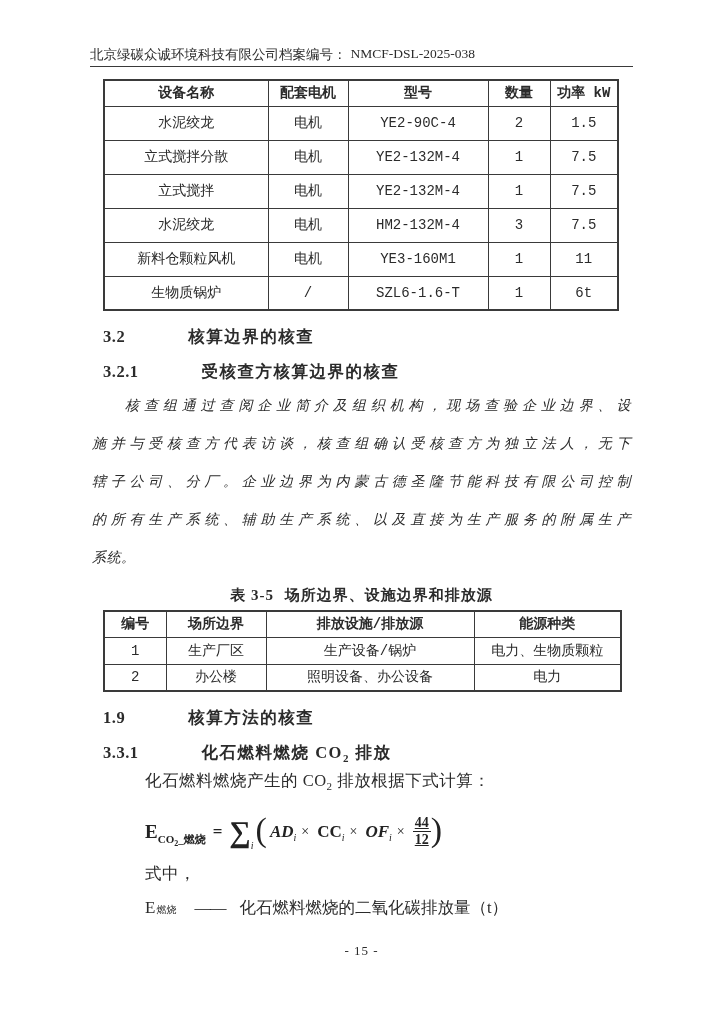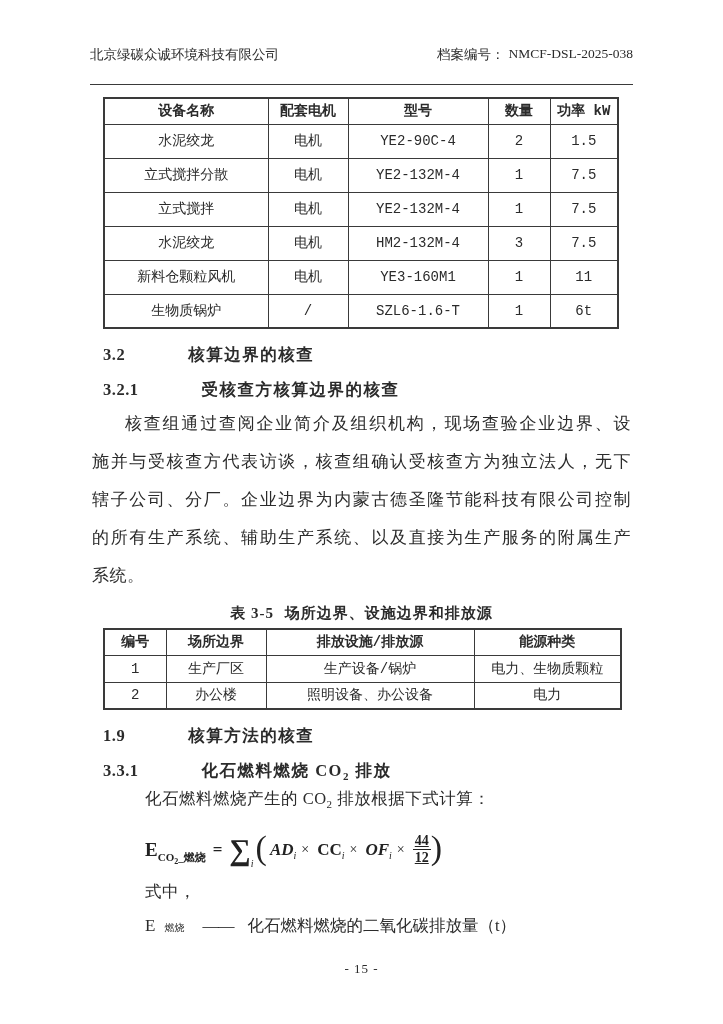--- a/index.html
+++ b/index.html
@@ -8,22 +8,22 @@
     width: 723px; height: 1024px;
     font-family: "Liberation Serif", "DejaVu Serif", serif;
     color: #2b2b2b;
     overflow: hidden;
   }
   .page { padding-top: 46px; }
 
   
   .doc-header {
     margin: 0 90px;
-    display: flex; justify-content: space-between; align-items: baseline;
-    padding-bottom: 20px;
+    display: flex; align-items: baseline;
+    padding-bottom: 2px;
     border-bottom: 1.5px solid #3a3a3a;
     font-size: 13.5px;
   }
   .doc-header .right { display: flex; gap: 4px; }
 
   
   table { border-collapse: collapse; table-layout: fixed; }
   .tbl { margin-left: 103px; border: 2px solid #3a3a3a; font-family: Liberation Mono, monospace; }
   .tbl td, .tbl th {
     border: 1px solid #3a3a3a;
@@ -43,21 +43,21 @@
   .sec-h {
     margin: 15px 0 0 103px;
     font-size: 16.5px; font-weight: bold;
     display: flex; align-items: baseline;
   }
   .sec-h .num { margin-right: 15px; letter-spacing: 0.5px; }
   .sec-h .ttl { letter-spacing: 1.5px; margin-left: 48px; }
   .sub2 { font-size: 11px; vertical-align: sub; }
 
   
-  .para { margin: 4px 92px 0 92px; font-size: 17px; }
+  .para { margin: 4px 92px 0 92px; font-size: 14px; font-style: italic; }
   .para .pline {
     height: 38px; line-height: 38px;
     text-align: justify; text-align-last: justify;
     letter-spacing: 0.5px;
   }
   .para .pline.first { padding-left: 33px; }
   .para .pline.last { text-align-last: left; }
 
   
   .tbl-caption {
@@ -87,21 +87,21 @@
   .f-var { font-style: italic; font-weight: 600; margin-left: 3px; }
   .f-up { font-style: normal; }
   .f-vsub { font-size: 10px; font-style: italic; transform: translateY(6px); }
   .f-times { margin: 0 5px; font-size: 14px; }
   .f-frac { display: inline-flex; flex-direction: column; align-items: center; margin-left: 3px; font-weight: 600; font-size: 14px; line-height: 1.15; text-decoration: underline; }
   .f-frac .f-num { border-bottom: 1.2px solid #222; padding: 0 2px; }
 
   
   .symdef { margin: 10px 92px 0 145px; font-size: 16.5px; display: flex; align-items: baseline; }
   .symdef .sym { font-size: 17px; }
-  .symdef .symsub { font-size: 10px; vertical-align: sub; margin-left: 9px; }
+  .symdef .symsub { font-size: 10px; vertical-align: sub; margin-left: 1px; }
   .symdef .dash { margin: 0 14px 0 18px; letter-spacing: -1px; }
 
   
   .doc-footer { margin-top: 24px; text-align: center; font-size: 13px; letter-spacing: 1px; }
 </style>
 </head>
 <body>
 
 <div class="page">
 

